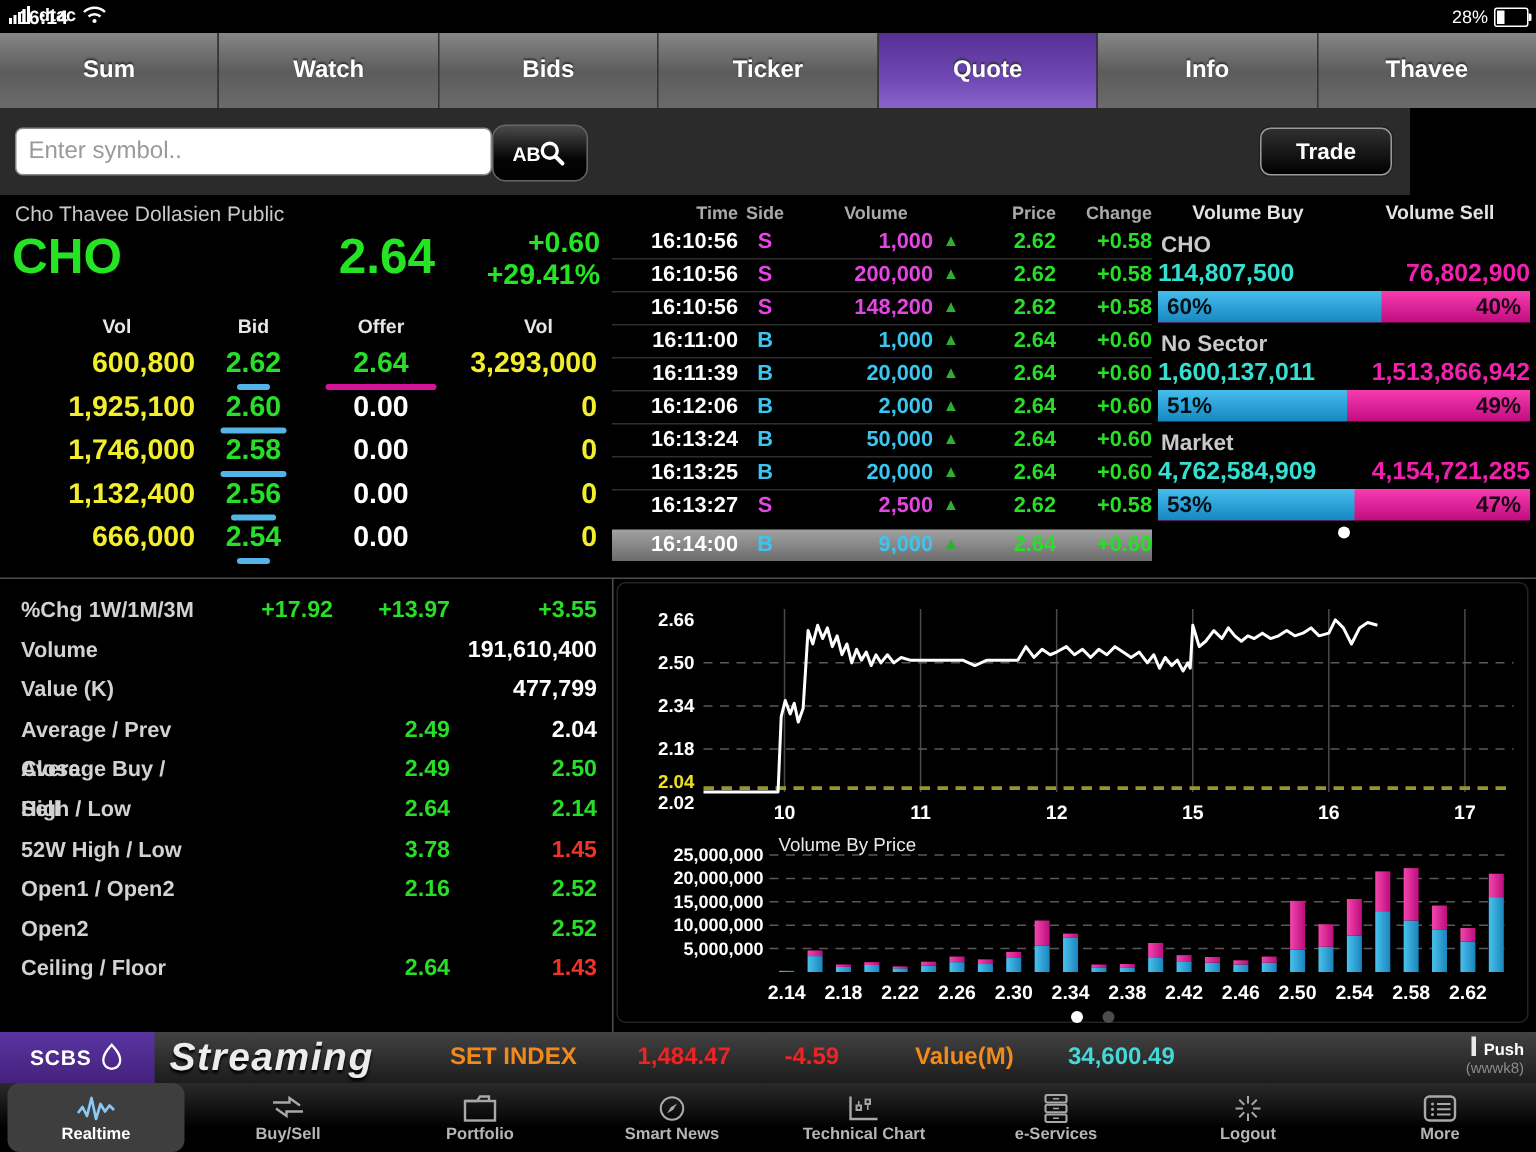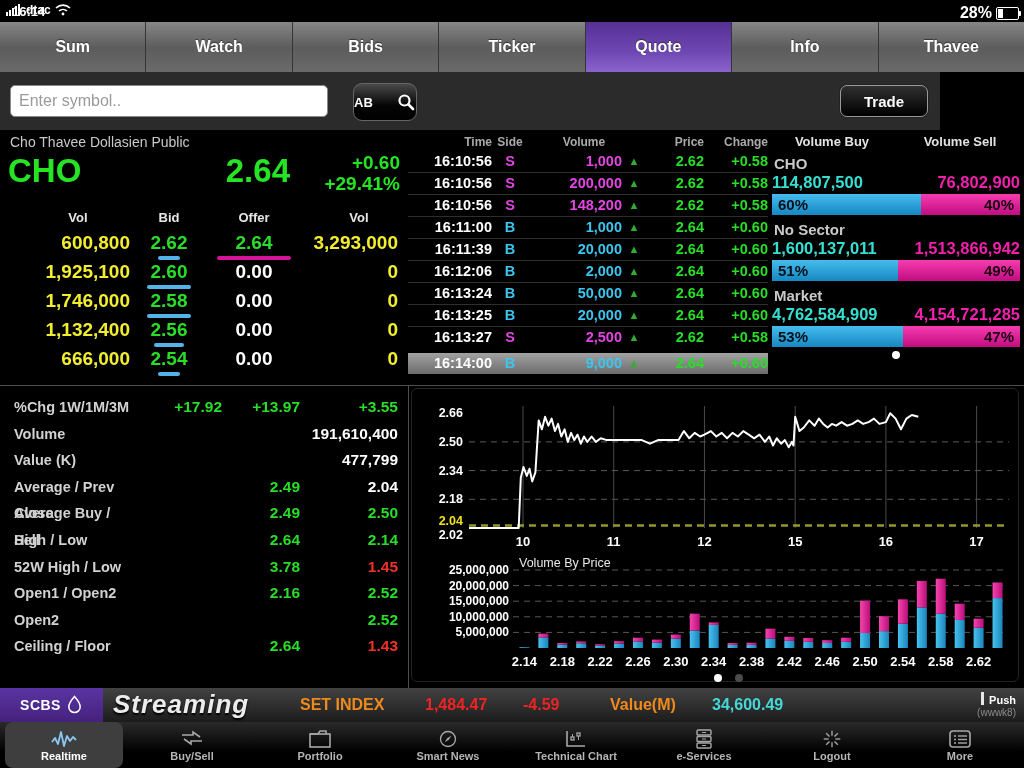--- a/index.html
+++ b/index.html
@@ -4,38 +4,38 @@
 <style>
   html,body{margin:0;padding:0;background:#000;}
   #app{position:relative;width:1024px;height:768px;background:#000;overflow:hidden;
        font-family:"Liberation Sans",sans-serif;-webkit-font-smoothing:antialiased;color:#fff;}
   
   #statusbar{position:absolute;top:0;left:0;width:1024px;height:22px;background:#000;}
   #statusbar .left{position:absolute;left:6px;top:3px;display:flex;align-items:center;gap:4px;}
   #statusbar .carrier{font-size:12px;font-weight:bold;color:#fff;}
   #statusbar .time{position:absolute;left:12px;right:0;top:4px;text-align:left;font-size:13px;font-weight:bold;}
   #statusbar .right{position:absolute;right:5px;top:4px;display:flex;align-items:center;gap:4px;}
-  #statusbar .batt-pct{font-size:16px;font-weight:bold;}
+  #statusbar .batt-pct{font-size:12px;font-weight:normal;}
   .batt{width:21px;height:11px;border:1px solid #fff;border-radius:2px;position:relative;}
   .batt i{position:absolute;left:1px;top:1px;bottom:1px;width:26%;background:#fff;}
   .batt:after{content:"";position:absolute;right:-3px;top:3px;width:2px;height:5px;background:#fff;border-radius:0 1px 1px 0;}
   
   #tab-strip{position:absolute;top:22px;left:0;width:1024px;height:50px;display:flex;background:#2a282b;}
   .tab{flex:1;display:flex;align-items:center;justify-content:center;cursor:pointer;
        background:linear-gradient(#868686,#5c5c5c 52%,#6b6b6b);border-right:1px solid #353535;
        font-size:16px;font-weight:bold;color:#fff;text-shadow:0 -1px 1px #333;}
   .tab:last-child{border-right:none;}
   .tab.active{background:linear-gradient(#563093,#6f47b4 60%,#8a64cc);}
   
   #search-row{position:absolute;top:72px;left:0;width:940px;height:58px;background:#2b2b2b;}
   #symbol-input{position:absolute;left:10px;top:13px;width:300px;height:30px;border-radius:5px;border:1px solid #888;
        background:#fff;font-size:16px;padding:0 8px;color:#222;font-family:"Liberation Sans",sans-serif;}
   #symbol-input::placeholder{color:#9a9a9a;}
   #ab-button{position:absolute;left:328px;top:11px;width:62px;height:36px;border-radius:9px;
-       background:linear-gradient(#4a4a4a,#050505 60%,#000);border:1px solid #666;display:flex;align-items:center;justify-content:space-between;cursor:pointer;margin-left:25px;}
+       background:linear-gradient(#4a4a4a,#050505 60%,#000);border:1px solid #666;display:flex;align-items:center;justify-content:center;cursor:pointer;}
   #ab-button .ab{font-size:13px;font-weight:bold;color:#fff;margin-right:-2px;}
   #trade-button{position:absolute;right:12px;top:13px;width:86px;height:30px;border-radius:7px;
        background:linear-gradient(#303030,#000);border:1px solid #999;box-shadow:0 0 0 1px #222;
        display:flex;align-items:center;justify-content:center;font-size:15px;font-weight:bold;color:#fff;cursor:pointer;}
   
   #main{position:absolute;top:130px;left:0;width:1024px;height:256px;background:#000;}
   #quote-panel{position:absolute;left:0;top:0;width:408px;height:308px;}
   #company-name{position:absolute;left:10px;top:4px;font-size:14px;color:#c9c9c9;}
   #symbol{position:absolute;left:8px;top:22px;font-size:33px;font-weight:bold;color:#24e424;}
   #last-price{position:absolute;left:170px;top:22px;width:120px;text-align:right;font-size:33px;font-weight:bold;color:#24e424;}

